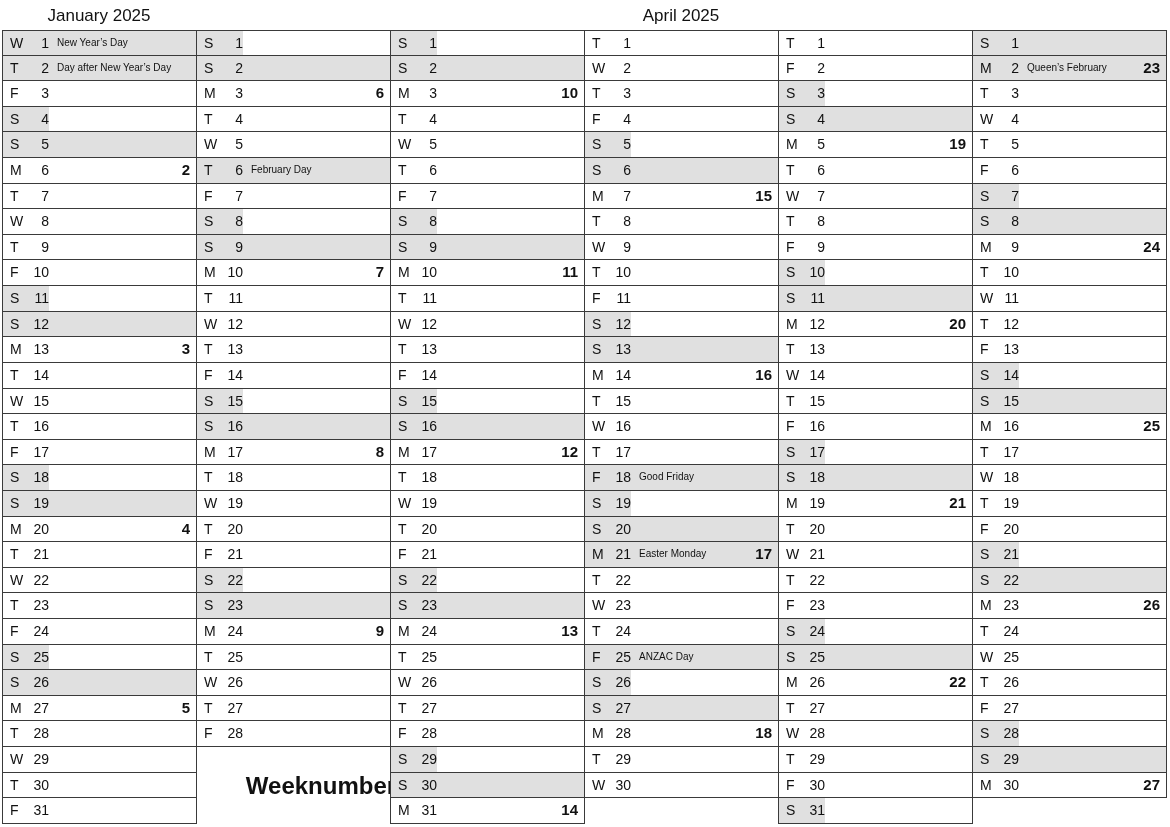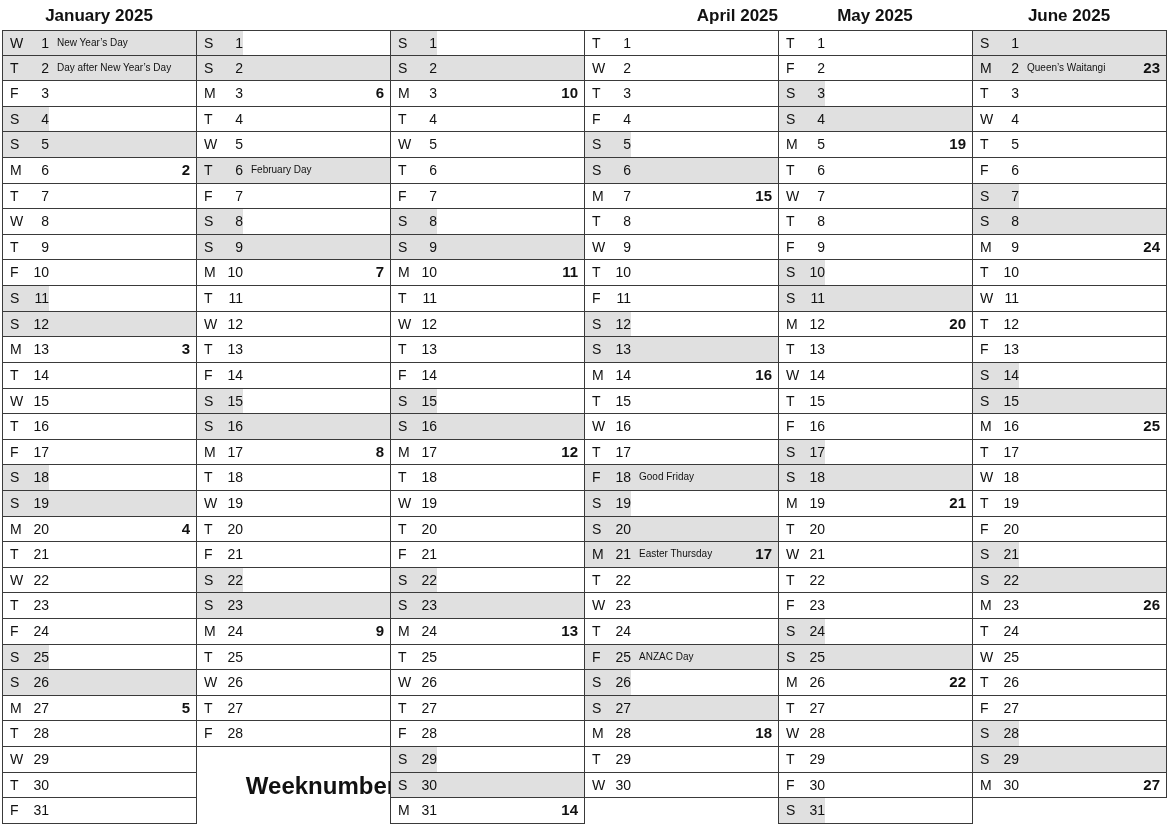--- a/index.html
+++ b/index.html
@@ -2,21 +2,21 @@
 <html style="--shade: #e0e0e0; --border: #3a3a3a; --text: #111111;"><head>
 <meta charset="utf-8">
 <style>
   html,body { margin:0; padding:0; background:#ffffff; }
   body { font-family:"Liberation Sans","DejaVu Sans",sans-serif; color:var(--text,#111); }
   #calendar {
     position:relative; width:1170px; height:827px; background:#fff; overflow:hidden;
   }
   .month-title {
     position:absolute; top:6px; width:194px; text-align:center;
-    font-size:17px; font-weight:bold; white-space:nowrap;
+    font-size:17px; font-weight:normal; white-space:nowrap;
   }
   .month-col { position:absolute; top:30px; width:195px; }
   .day-row {
     position:relative; height:25.613px; box-sizing:border-box;
     border:solid var(--border,#3a3a3a); border-width:0 1px 1px 1px;
     background:#ffffff;
   }
   .month-col .day-row:first-child { border-top-width:1px; }
   .day-row.shaded { background:var(--shade,#e0e0e0); }
   .sat-patch {
@@ -429,21 +429,21 @@
       <div class="day-row shaded">
         <span class="dow">S</span>
         <span class="num">30</span>
       </div>
       <div class="day-row">
         <span class="dow">M</span>
         <span class="num">31</span>
         <span class="wk">14</span>
       </div>
     </div>
-    <div class="month-title" style="left: 584px; text-align: right;">April 2025</div>
+    <div class="month-title" style="left: 584px;">April 2025</div>
     <div class="month-col" style="left: 584px;">
       <div class="day-row">
         <span class="dow">T</span>
         <span class="num">1</span>
       </div>
       <div class="day-row">
         <span class="dow">W</span>
         <span class="num">2</span>
       </div>
       <div class="day-row">
@@ -520,21 +520,21 @@
         <span class="dow">S</span>
         <span class="num">19</span>
       </div>
       <div class="day-row shaded">
         <span class="dow">S</span>
         <span class="num">20</span>
       </div>
       <div class="day-row shaded">
         <span class="dow">M</span>
         <span class="num">21</span>
-        <span class="hol">Easter Thursday</span>
+        <span class="hol">Easter Monday</span>
         <span class="wk">17</span>
       </div>
       <div class="day-row">
         <span class="dow">T</span>
         <span class="num">22</span>
       </div>
       <div class="day-row">
         <span class="dow">W</span>
         <span class="num">23</span>
       </div>
@@ -563,21 +563,20 @@
       </div>
       <div class="day-row">
         <span class="dow">T</span>
         <span class="num">29</span>
       </div>
       <div class="day-row">
         <span class="dow">W</span>
         <span class="num">30</span>
       </div>
     </div>
-    <div class="month-title" style="left: 778px;">May 2025</div>
     <div class="month-col" style="left: 778px;">
       <div class="day-row">
         <span class="dow">T</span>
         <span class="num">1</span>
       </div>
       <div class="day-row">
         <span class="dow">F</span>
         <span class="num">2</span>
       </div>
       <div class="day-row">
@@ -699,30 +698,29 @@
       <div class="day-row">
         <span class="dow">F</span>
         <span class="num">30</span>
       </div>
       <div class="day-row">
         <span class="sat-patch"></span>
         <span class="dow">S</span>
         <span class="num">31</span>
       </div>
     </div>
-    <div class="month-title" style="left: 972px;">June 2025</div>
     <div class="month-col" style="left: 972px;">
       <div class="day-row shaded">
         <span class="dow">S</span>
         <span class="num">1</span>
       </div>
       <div class="day-row shaded">
         <span class="dow">M</span>
         <span class="num">2</span>
-        <span class="hol">Queen’s Waitangi</span>
+        <span class="hol">Queen’s February</span>
         <span class="wk">23</span>
       </div>
       <div class="day-row">
         <span class="dow">T</span>
         <span class="num">3</span>
       </div>
       <div class="day-row">
         <span class="dow">W</span>
         <span class="num">4</span>
       </div>

